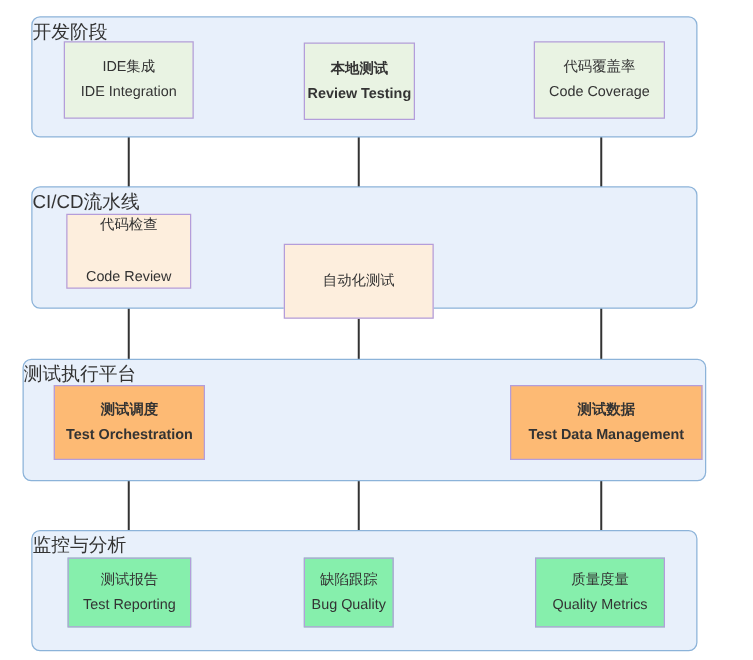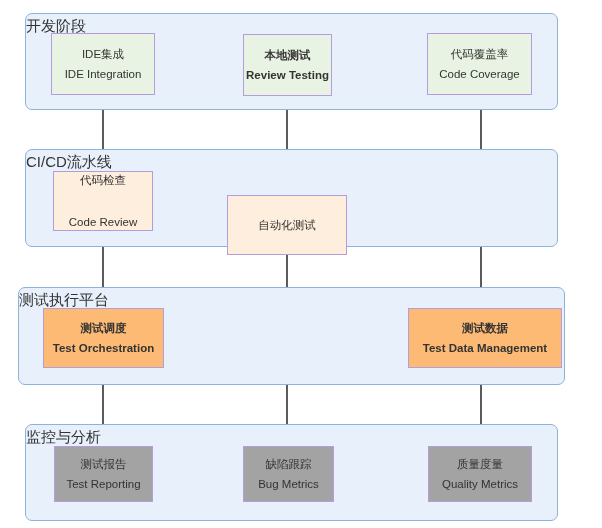--- a/index.html
+++ b/index.html
@@ -66,21 +66,21 @@
     display: block;
   }
   .node .en {
     font-size: 11.5px;
     display: block;
     margin-top: 3px;
   }
   .fill-green { background: #e9f3e3; }
   .fill-orange { background: #fdeedd; }
   .fill-blue  { background: #fdba74; font-weight: bold; }
-  .fill-pink  { background: #a3a3a3; }
+  .fill-pink  { background: #86efac; }
 </style>
 </head>
 <body>
 
 <div id="canvas">
 
   <svg id="edges" viewBox="0 0 602 528">
     <defs>
       <marker id="arrow" markerWidth="9" markerHeight="9" refX="7.4" refY="3.2" orient="auto" markerUnits="strokeWidth">
         <path d="M0,0 L8,3.2 L0,6.4 z" fill="#333333"></path>
@@ -140,22 +140,22 @@
     <span class="en">Test Data Management</span>
   </div>
 
   <div class="cluster" style="left:25px; top:424px; width:533px; height:97px;">
     <div class="cluster-title">监控与分析</div>
   </div>
   <div class="node fill-pink" style="left:54px; top:446px; width:99px; height:56px;">
     <span class="cn">测试报告</span>
     <span class="en">Test Reporting</span>
   </div>
-  <div class="node fill-pink" style="left:243px; top:446px; width:91px; height:56px;text-align:center;">
+  <div class="node fill-pink" style="left:243px; top:446px; width:72px; height:56px;text-align:center;">
     <span class="cn">缺陷跟踪</span>
-    <span class="en">Bug Metrics</span>
+    <span class="en">Bug Quality</span>
   </div>
   <div class="node fill-pink" style="left:428px; top:446px; width:104px; height:56px;text-align:center;">
     <span class="cn">质量度量</span>
     <span class="en">Quality Metrics</span>
   </div>
 
 </div>
 
 </body></html>

